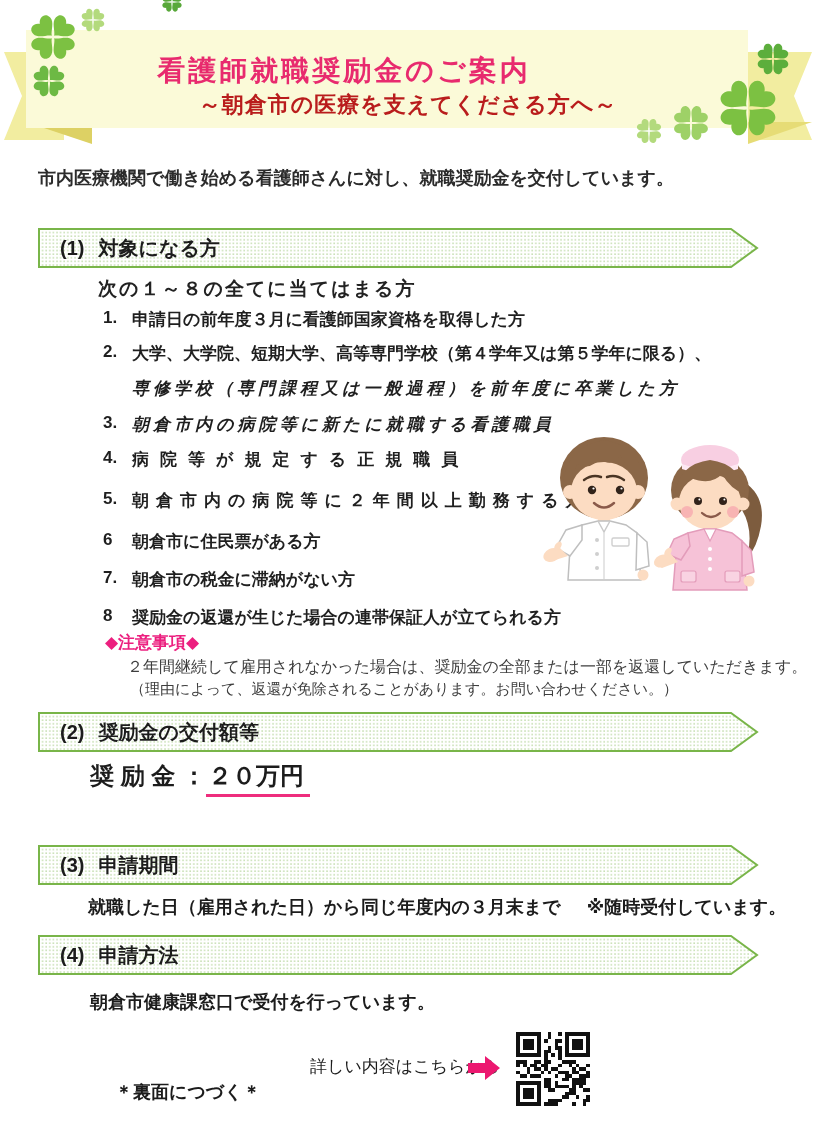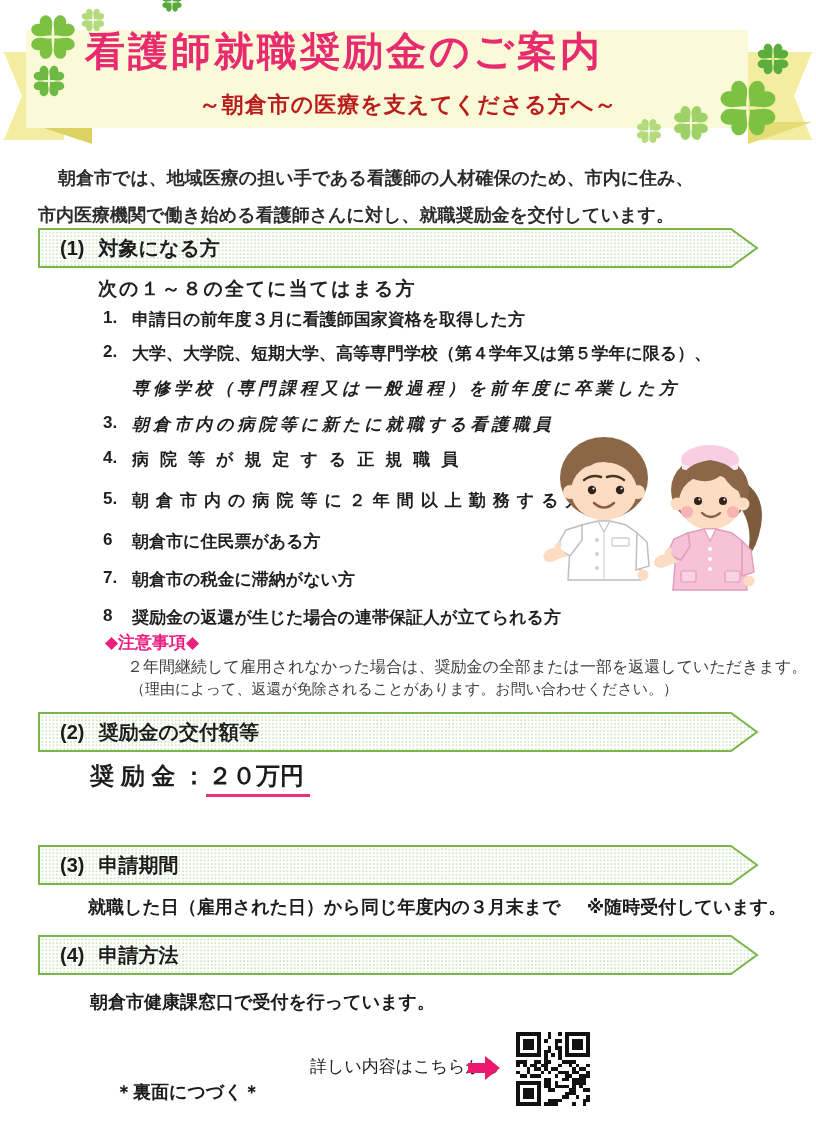--- a/index.html
+++ b/index.html
@@ -2,22 +2,22 @@
 <html lang="ja"><head>
 <meta charset="utf-8">
 <style>
   html,body{margin:0;padding:0;background:#fff;}
   .page{position:relative;width:816px;height:1145px;background:#fff;overflow:hidden;
         font-family:"Liberation Sans","DejaVu Sans",sans-serif;color:#222;}
   
   .hdr{position:absolute;left:0;top:0;width:816px;height:155px;}
   .hdr svg{position:absolute;overflow:visible;}
   .band{position:absolute;left:26px;top:30px;width:722px;height:98px;background:#fbfad8;}
-  .title{position:absolute;left:0;top:24px;width:688px;text-align:center;
-         font-size:40px;font-weight:700;letter-spacing:3px;color:#e82a6e;}
+  .title{position:absolute;left:0;top:52px;width:688px;text-align:center;
+         font-size:28px;font-weight:700;letter-spacing:3px;color:#e82a6e;}
   .subtitle{position:absolute;left:0;top:90px;width:816px;text-align:center;
             font-size:22px;font-weight:700;letter-spacing:1px;color:#b91c1c;}
   .clover{position:absolute;overflow:visible;}
   
   .intro{position:absolute;left:38px;top:160px;width:745px;font-size:18px;font-weight:600;
          color:#2b2b2b;line-height:37px;}
   .intro .l1{padding-left:20px;}
   
   .sec{position:absolute;left:38px;width:722px;height:40px;}
   .sec svg{position:absolute;left:0;top:0;}
@@ -98,21 +98,20 @@
       </svg>
     <svg class="clover" style="left:670px;top:102px" width="42" height="42" viewBox="-32 -32 64 64">
         <use href="#clv4" fill="#9ed167"></use>
       </svg>
     <svg class="clover" style="left:634px;top:116px" width="30" height="30" viewBox="-32 -32 64 64">
         <use href="#clv4" fill="#b3da7d"></use>
       </svg>
   </div>
 
   <div class="intro">
-    <div class="l1">朝倉市では、地域医療の担い手である看護師の人材確保のため、市内に住み、</div>
     <div class="l2">市内医療機関で働き始める看護師さんに対し、就職奨励金を交付しています。</div>
   </div>
 
   <div class="sec" style="top:228px">
     <svg width="722" height="40">
       <polygon points="1,1 693,1 719,20 693,39 1,39" fill="url(#dots)" stroke="#79b549" stroke-width="2"></polygon>
     </svg>
     <div class="txt">
         <span>(1)</span>
         <span>対象になる方</span>

